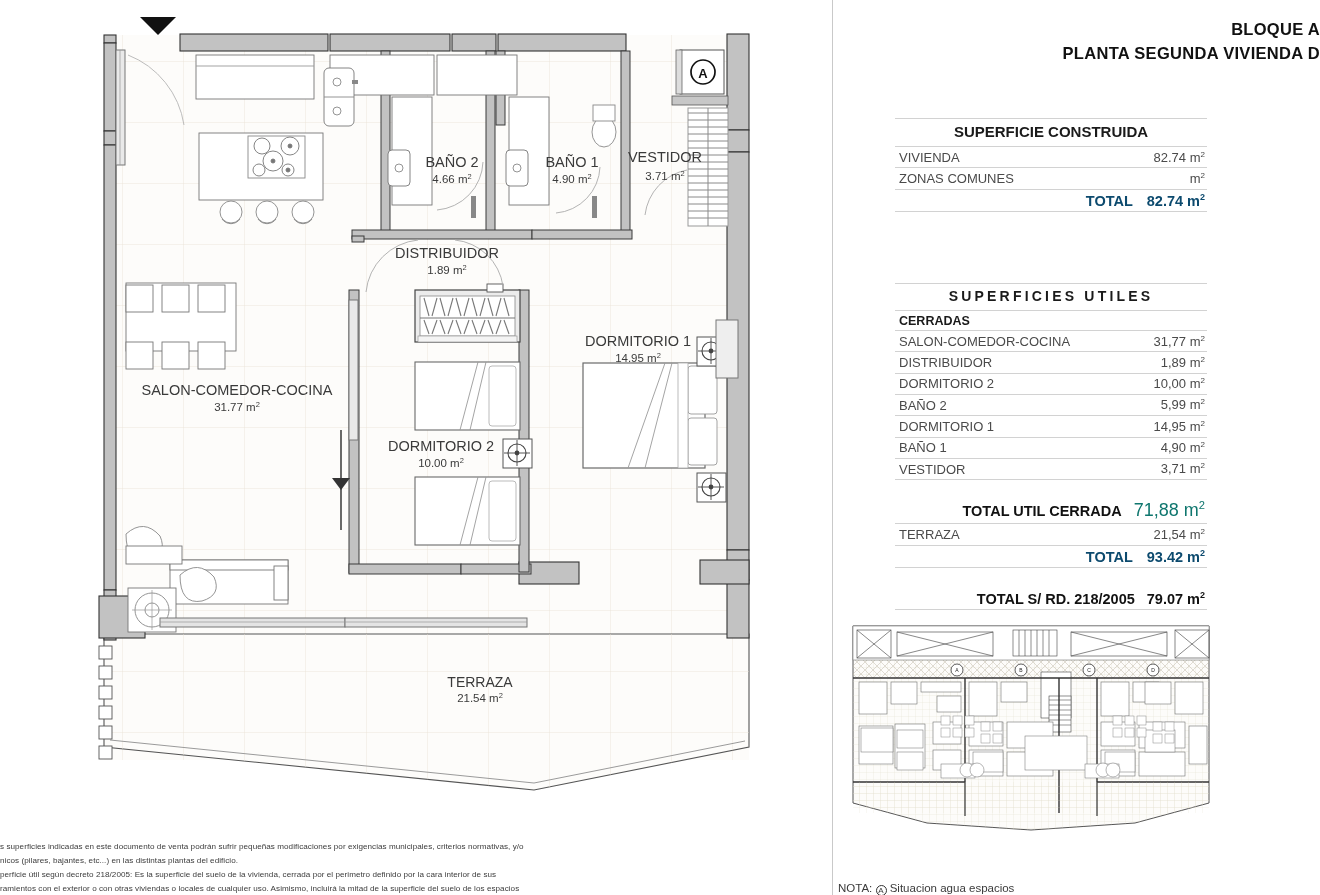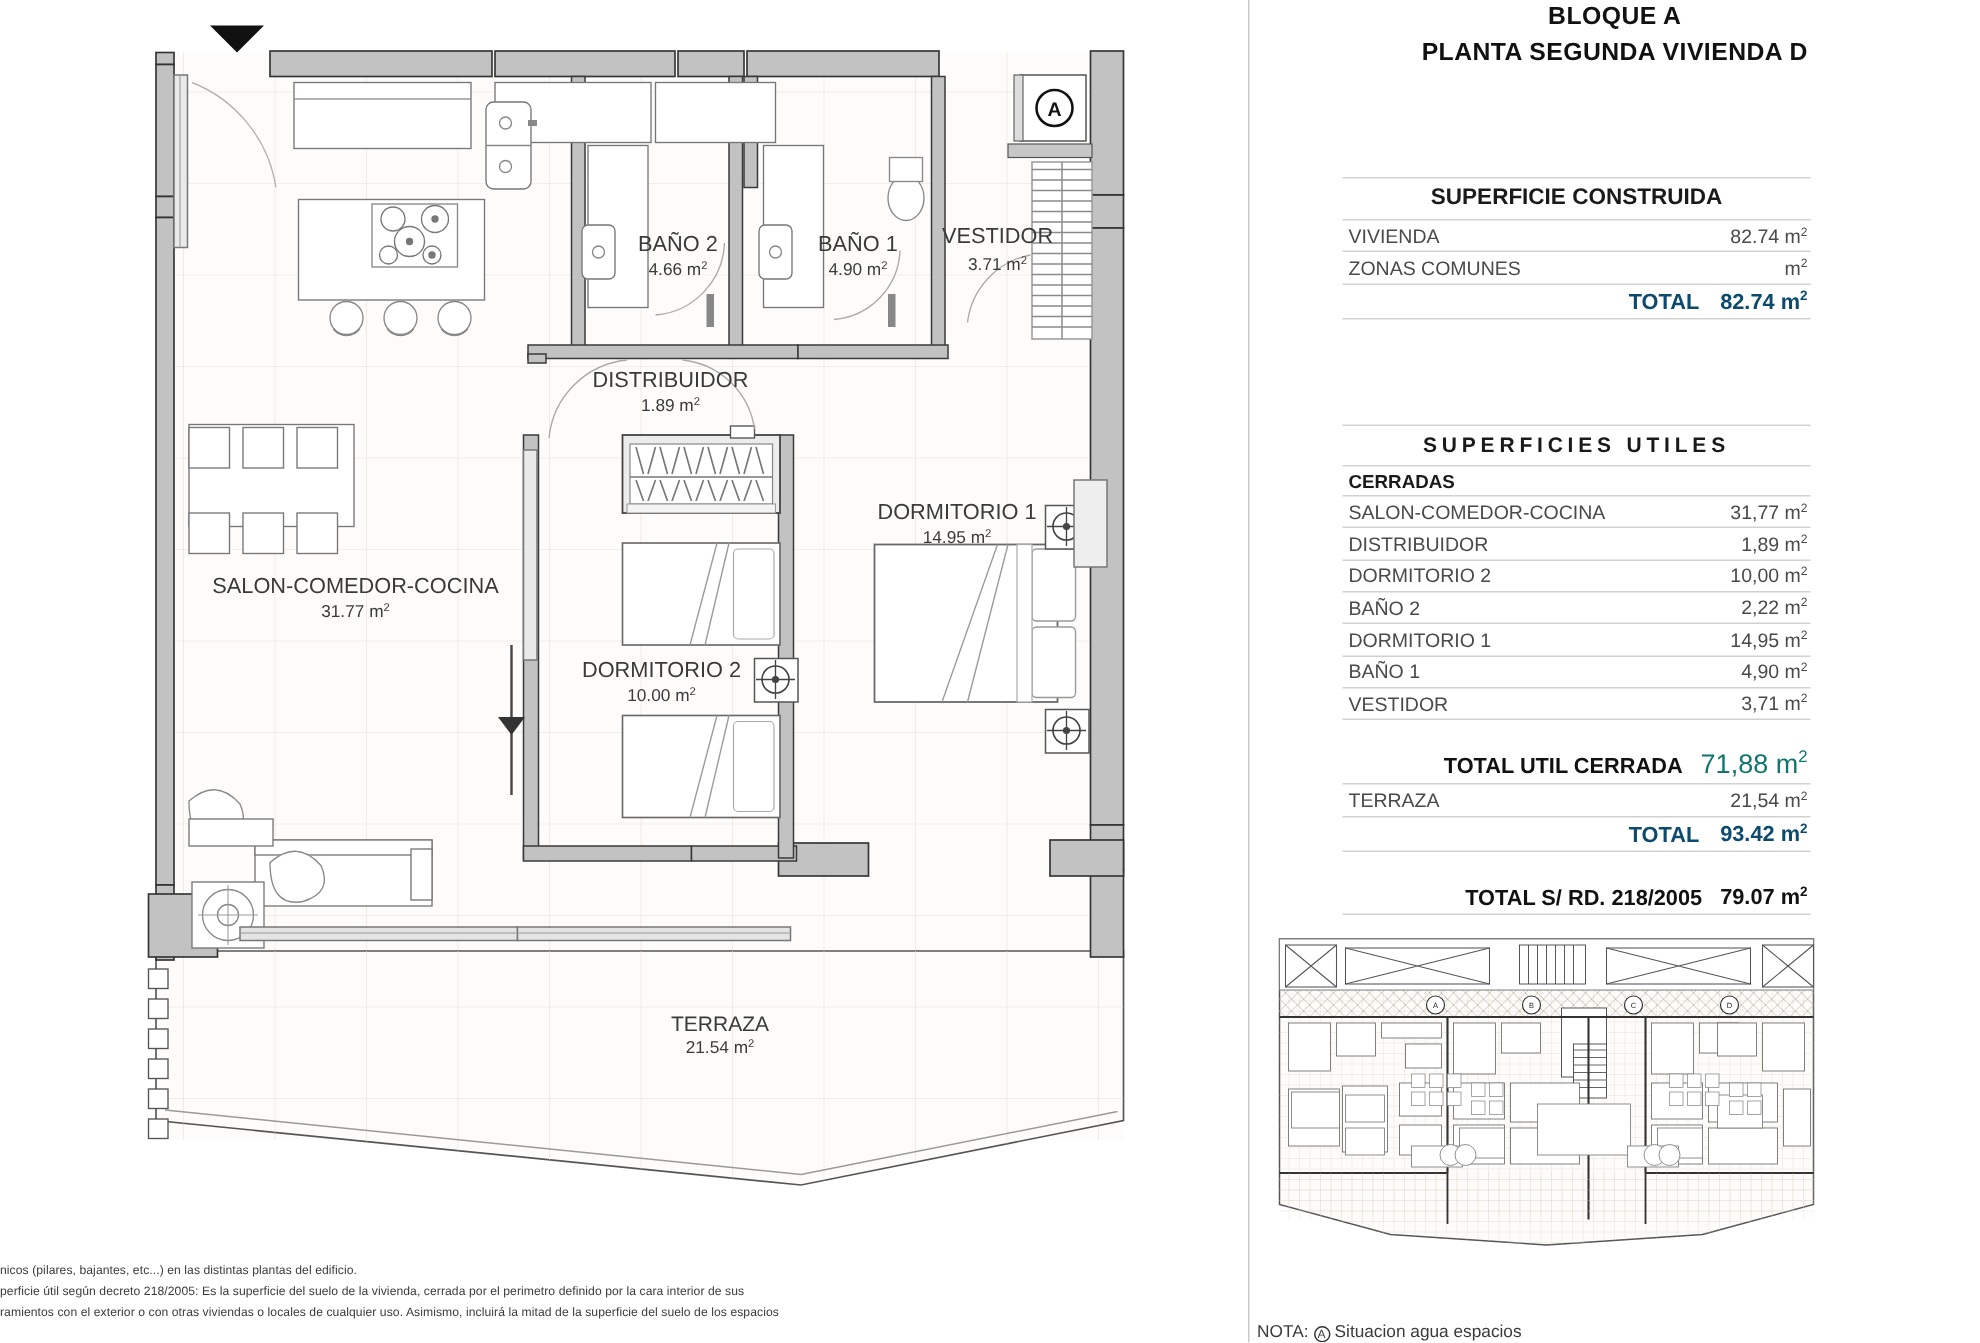--- a/index.html
+++ b/index.html
@@ -34,23 +34,23 @@
   #plan-svg { display:block; }
 
   
   #info-pane {
     position: absolute;
     left: 833px; top: 0;
     width: 487px; height: 895px;
   }
   #title-block {
     position: absolute;
-    left: 0; top: 0;
+    left: 0; top: 18px;
     width: 487px;
-    text-align: center;
+    text-align: right;
   }
   #title-block .tline {
     font-size: 16.5px;
     font-weight: bold;
     color: #111;
     letter-spacing: .3px;
     line-height: 1.45;
   }
 
   
@@ -492,21 +492,21 @@
       <div class="row">
         <span class="lbl">DISTRIBUIDOR</span>
         <span class="val"><span>1,89 m</span><sup>2</sup></span>
       </div>
       <div class="row">
         <span class="lbl">DORMITORIO 2</span>
         <span class="val"><span>10,00 m</span><sup>2</sup></span>
       </div>
       <div class="row">
         <span class="lbl">BAÑO 2</span>
-        <span class="val"><span>2,22 m</span><sup>2</sup></span>
+        <span class="val"><span>5,99 m</span><sup>2</sup></span>
       </div>
       <div class="row">
         <span class="lbl">DORMITORIO 1</span>
         <span class="val"><span>14,95 m</span><sup>2</sup></span>
       </div>
       <div class="row">
         <span class="lbl">BAÑO 1</span>
         <span class="val"><span>4,90 m</span><sup>2</sup></span>
       </div>
       <div class="row">
@@ -678,20 +678,21 @@
         <rect x="240" y="146" width="34" height="14"></rect>
         <circle cx="122" cy="152" r="7"></circle>
           <circle cx="132" cy="152" r="7"></circle>
         <circle cx="258" cy="152" r="7"></circle>
           <circle cx="268" cy="152" r="7"></circle>
       </g>
     </svg>
   </div>
 
   <div id="footnote">
+    <p>s superficies indicadas en este documento de venta podrán sufrir pequeñas modificaciones por exigencias municipales, criterios normativas, y/o</p>
     <p>nicos (pilares, bajantes, etc...) en las distintas plantas del edificio.</p>
     <p>perficie útil según decreto 218/2005: Es la superficie del suelo de la vivienda, cerrada por el perimetro definido por la cara interior de sus</p>
     <p>ramientos con el exterior o con otras viviendas o locales de cualquier uso. Asimismo, incluirá la mitad de la superficie del suelo de los espacios</p>
 
   </div>
 
   <div id="nota">
     <span>NOTA:</span>
     <span class="circA">A</span>
     <span>Situacion agua espacios</span>

